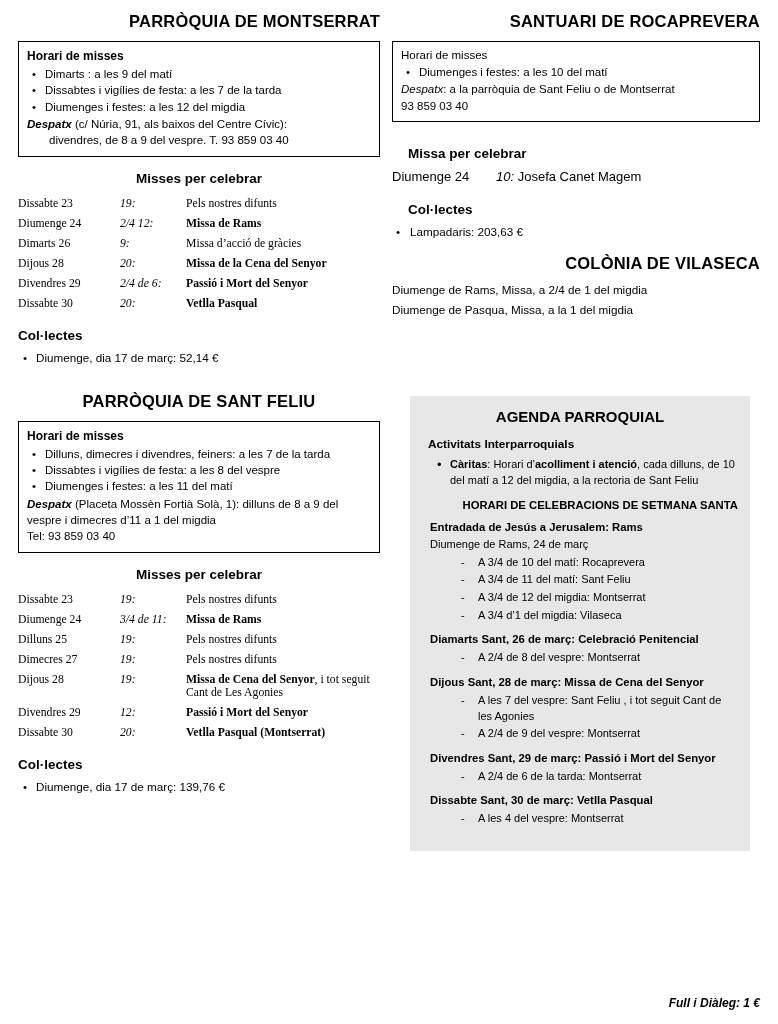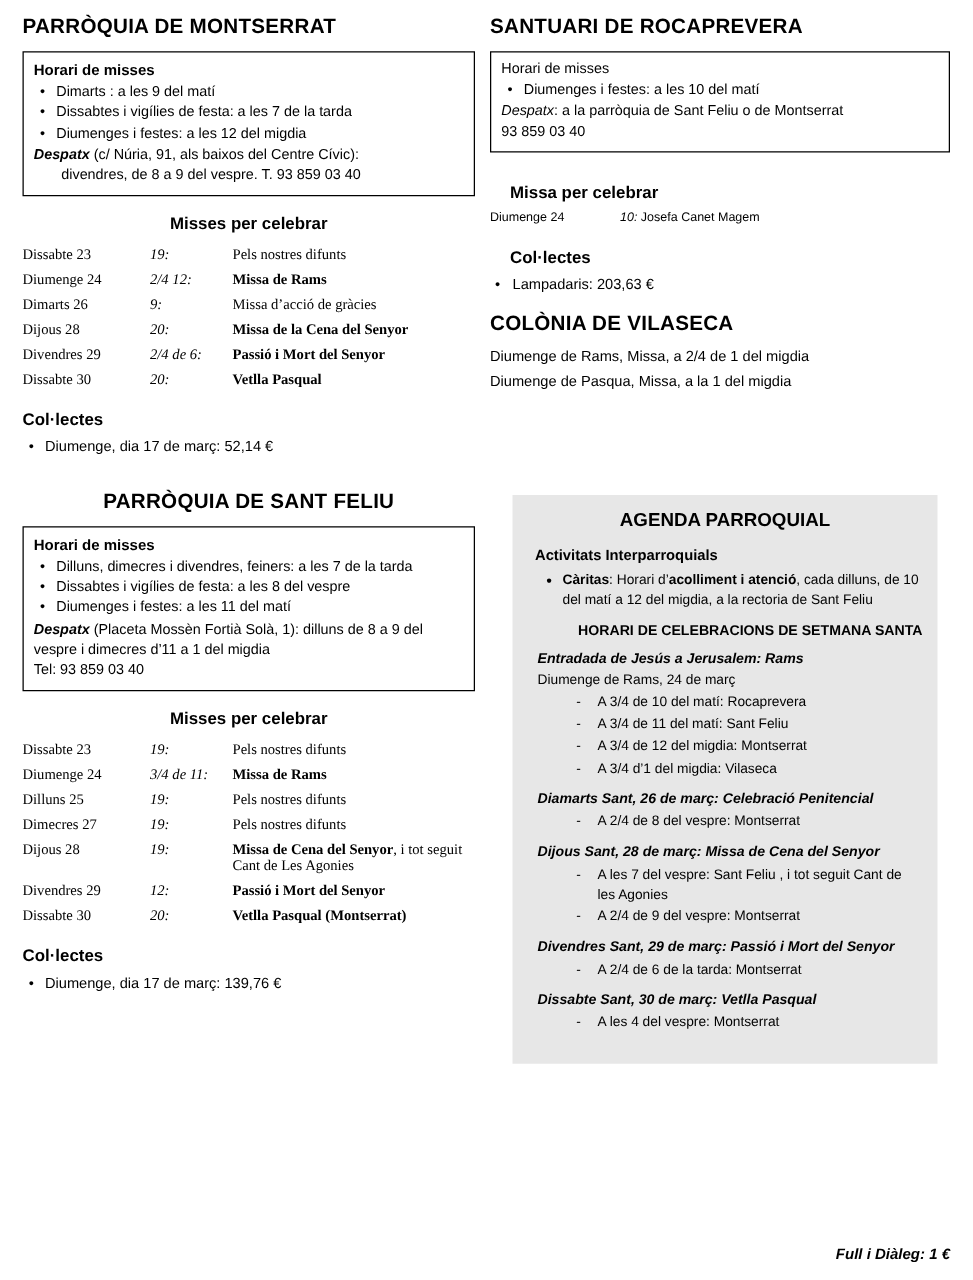--- a/index.html
+++ b/index.html
@@ -31,20 +31,21 @@
     position: absolute;
     left: 392px;
     top: 12px;
     width: 368px;
   }
   h1.section-title {
     font-size: 16.5px;
     font-weight: bold;
     margin: 0 0 10px 0;
     letter-spacing: 0.2px;
+    text-align: right;
   }
   h1.section-title.centered { text-align: center; }
   h2.sub-title {
     font-size: 13.5px;
     font-weight: bold;
     margin: 14px 0 8px 0;
   }
   h2.sub-title.centered { text-align: center; }
   .box {
     border: 1px solid #000;
@@ -111,21 +112,21 @@
 
   
   .box-right {
     border: 1px solid #000;
     padding: 5px 8px 6px 8px;
     font-size: 11.5px;
     line-height: 1.45;
     box-sizing: border-box;
   }
   .mass-line {
-    font-size: 10px;
+    font-size: 13px;
     margin: 6px 0 0 0;
   }
   .mass-line .day { display: inline-block; width: 104px; }
   .mass-line .hour { font-style: italic; }
   .plain-line {
     font-size: 11.7px;
     margin: 7px 0 0 0;
   }
   ul.dash-collectes {
     font-size: 11.7px;
@@ -180,21 +181,20 @@
   .agenda h4 {
     font-size: 11.3px;
     font-weight: bold;
     text-align: right;
     margin: 10px 0 10px 0;
   }
   .agenda h5 {
     font-size: 11.3px;
     font-weight: bold;
     margin: 10px 0 5px 8px;
-    font-style: italic;
   }
   .agenda .note {
     font-size: 11px;
     margin: 0 0 5px 8px;
   }
   ul.agenda-dash {
     list-style: none;
     margin: 0 0 4px 0;
     padding-left: 56px;
     font-size: 11px;

